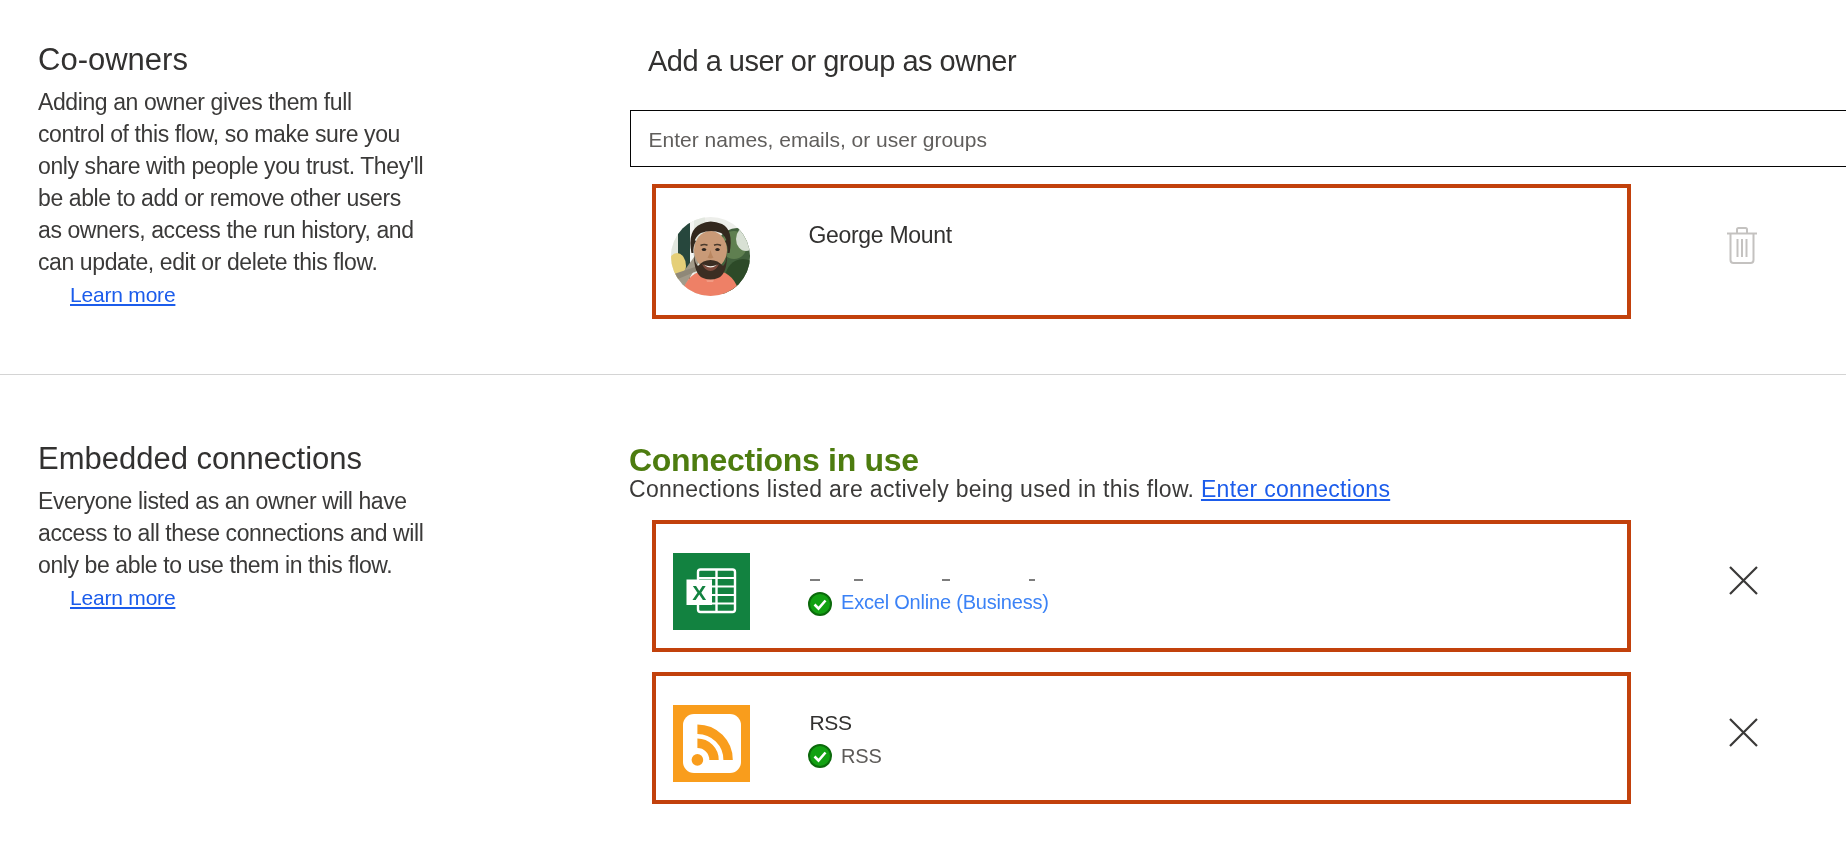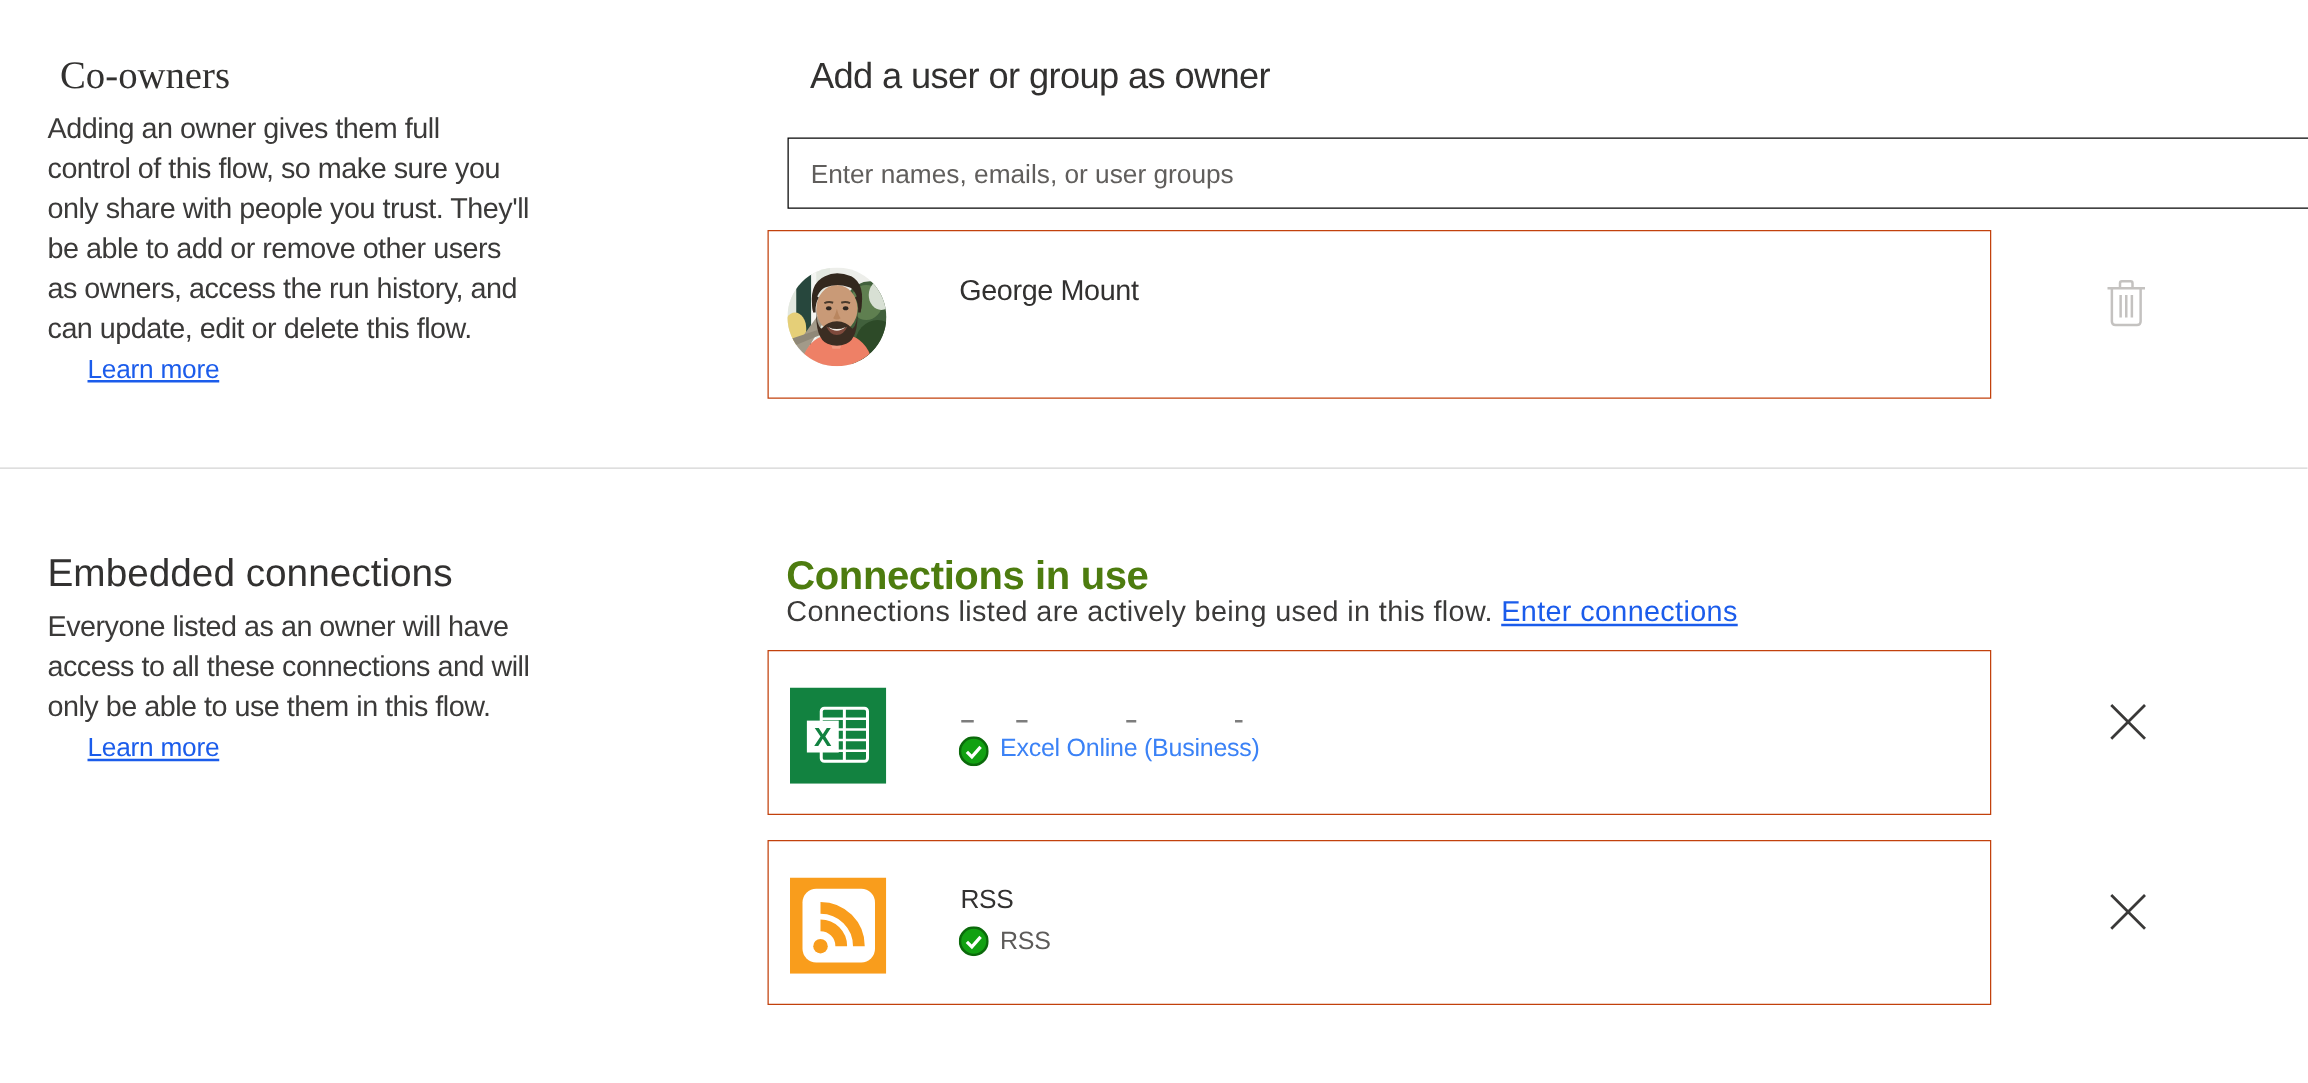--- a/index.html
+++ b/index.html
@@ -1,26 +1,26 @@
 <!DOCTYPE html>
 <html><head>
 <meta charset="utf-8">
 <style>
   * { margin:0; padding:0; box-sizing:border-box; }
   html,body { width:1846px; height:866px; background:#ffffff; font-family:"Liberation Sans", sans-serif; overflow:hidden; }
   .abs { position:absolute; }
   .h1 { font-size:31px; color:#323130; }
   .body { font-size:23px; letter-spacing:-0.4px; line-height:32px; color:#3b3a39; }
   a.lnk { color:#1b5ceb; text-decoration:underline; } .body a.lnk { font-size:21px; letter-spacing:-0.2px;margin-left:32px; }
-  .card { position:absolute; left:614px; width:979px; border:1px solid #c2410c; background:#fff; }
+  .card { position:absolute; left:652px; width:979px; border:4px solid #c2410c; background:#fff; }
 </style>
 </head>
 <body>
 
-<div class="abs h1" style="left:48px; top:41.5px;font-family:Liberation Serif, serif;">Co-owners</div>
+<div class="abs h1" style="left:38px; top:41.5px;">Co-owners</div>
 <div class="abs body" style="left:38px; top:86.4px;">Adding an owner gives them full<br>control of this flow, so make sure you<br>only share with people you trust. They'll<br>be able to add or remove other users<br>as owners, access the run history, and<br>can update, edit or delete this flow.<br><a class="lnk" href="#">Learn more</a></div>
 
 <div class="abs" style="left:628px; top:45.4px; font-size:29px; letter-spacing:-0.5px; color:#323130;margin-left:20px;">Add a user or group as owner</div>
 
 <div class="abs" style="left:629.5px; top:110.4px; width:1276px; height:56.4px; border:1.4px solid #050505; background:#fff;">
   <div style="position:absolute; left:18px; top:17px; font-size:21px; color:#605e5c;">Enter names, emails, or user groups</div>
 </div>
 
 <div class="card" style="top:184px; height:135.4px;">
 

